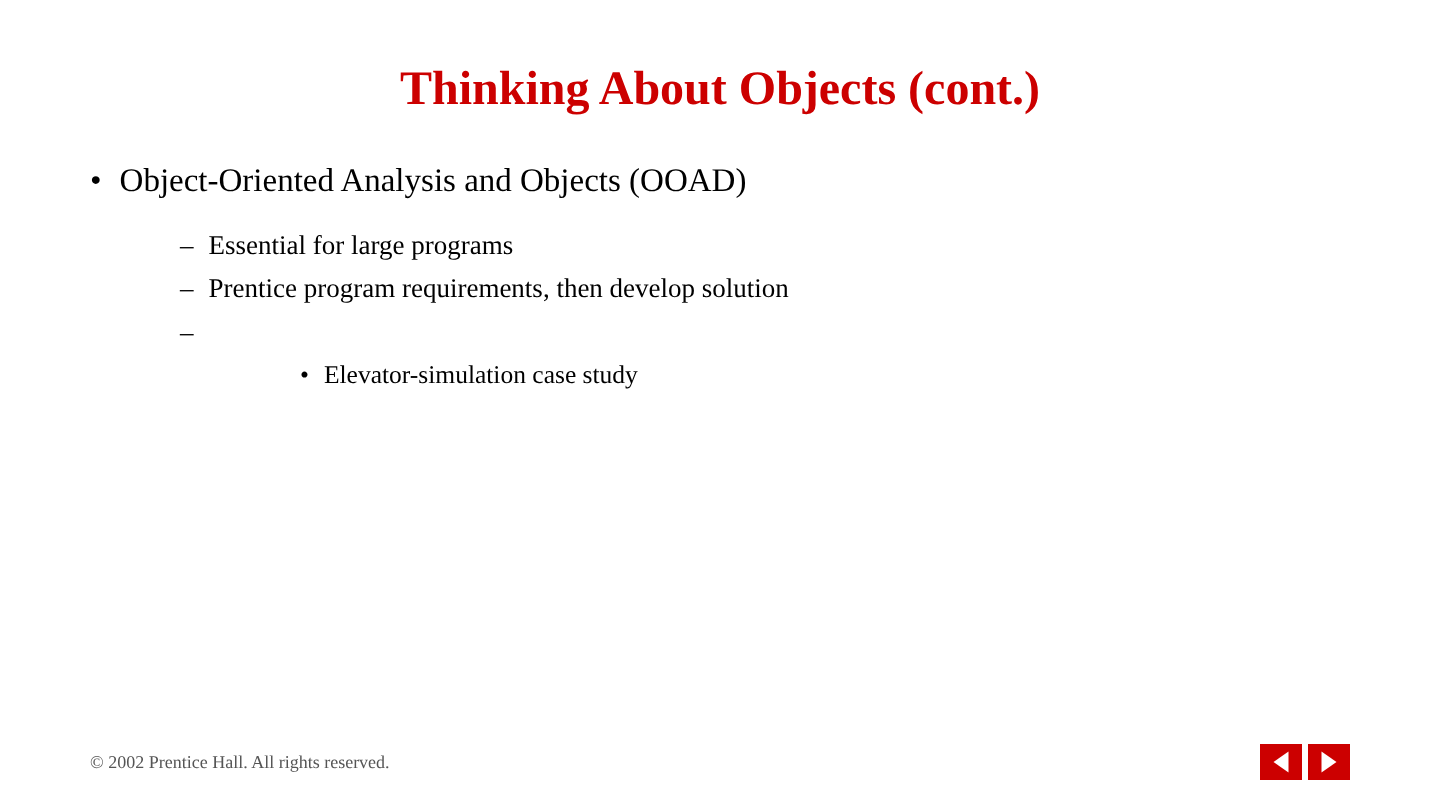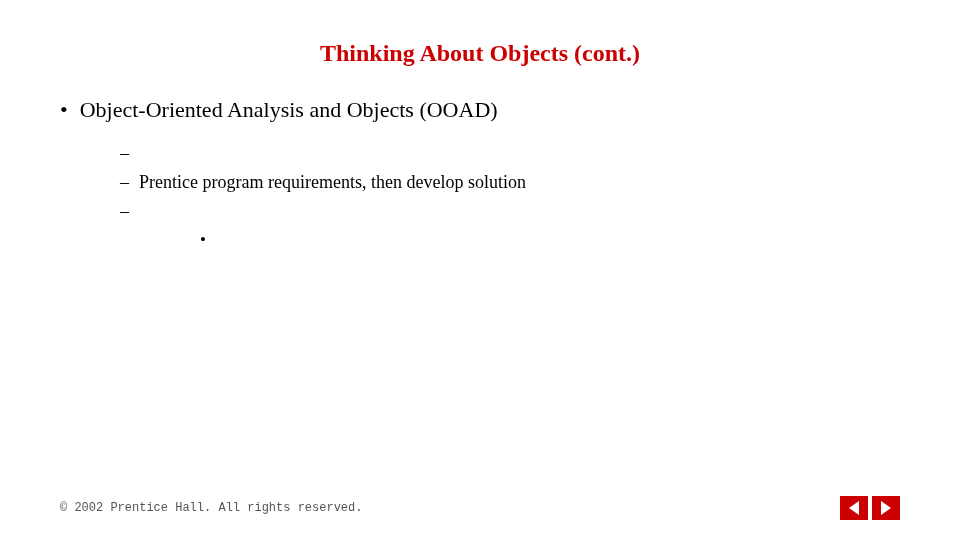--- a/index.html
+++ b/index.html
@@ -20,21 +20,21 @@
     .slide-container {
       width: 960px;
       height: 540px;
       padding: 40px 60px 40px 60px;
       position: relative;
     }
 
     .slide-title {
       text-align: center;
       color: #cc0000;
-      font-size: 24px;
+      font-size: 32px;
       font-weight: bold;
       margin-bottom: 30px;
     }
 
     .main-bullet {
       font-size: 22px;
       color: #000000;
       margin-bottom: 20px;
       display: flex;
       align-items: flex-start;
@@ -80,21 +80,20 @@
     }
 
     .footer {
       position: absolute;
       bottom: 20px;
       left: 60px;
       right: 60px;
       display: flex;
       align-items: center;
       justify-content: space-between;
-      font-family: Liberation Mono, monospace;
     }
 
     .footer-text {
       font-size: 12px;
       color: #555555;
     }
 
     .nav-buttons {
       display: flex;
       gap: 4px;
@@ -135,32 +134,34 @@
   <div class="slide-title">Thinking About Objects (cont.)</div>
 
   <div class="main-bullet">
     <span class="main-bullet-dot">•</span>
     <span>Object-Oriented Analysis and Objects (OOAD)</span>
   </div>
 
   <div class="sub-bullets">
     <div class="sub-bullet">
       <span class="sub-bullet-dash">–</span>
+      <span>Essential for large programs</span>
     </div>
     <div class="sub-bullet">
       <span class="sub-bullet-dash">–</span>
       <span>Prentice program requirements, then develop solution</span>
     </div>
     <div class="sub-bullet">
       <span class="sub-bullet-dash">–</span>
     </div>
 
     <div class="nested-bullets">
       <div class="nested-bullet">
         <span class="nested-bullet-dot">•</span>
+        <span>Elevator-simulation case study</span>
       </div>
     </div>
   </div>
 
   <div class="footer">
     <span class="footer-text">© 2002 Prentice Hall.  All rights reserved.</span>
     <div class="nav-buttons">
       <button class="nav-btn nav-btn-prev">
         <span class="nav-btn-arrow"></span>
       </button>

